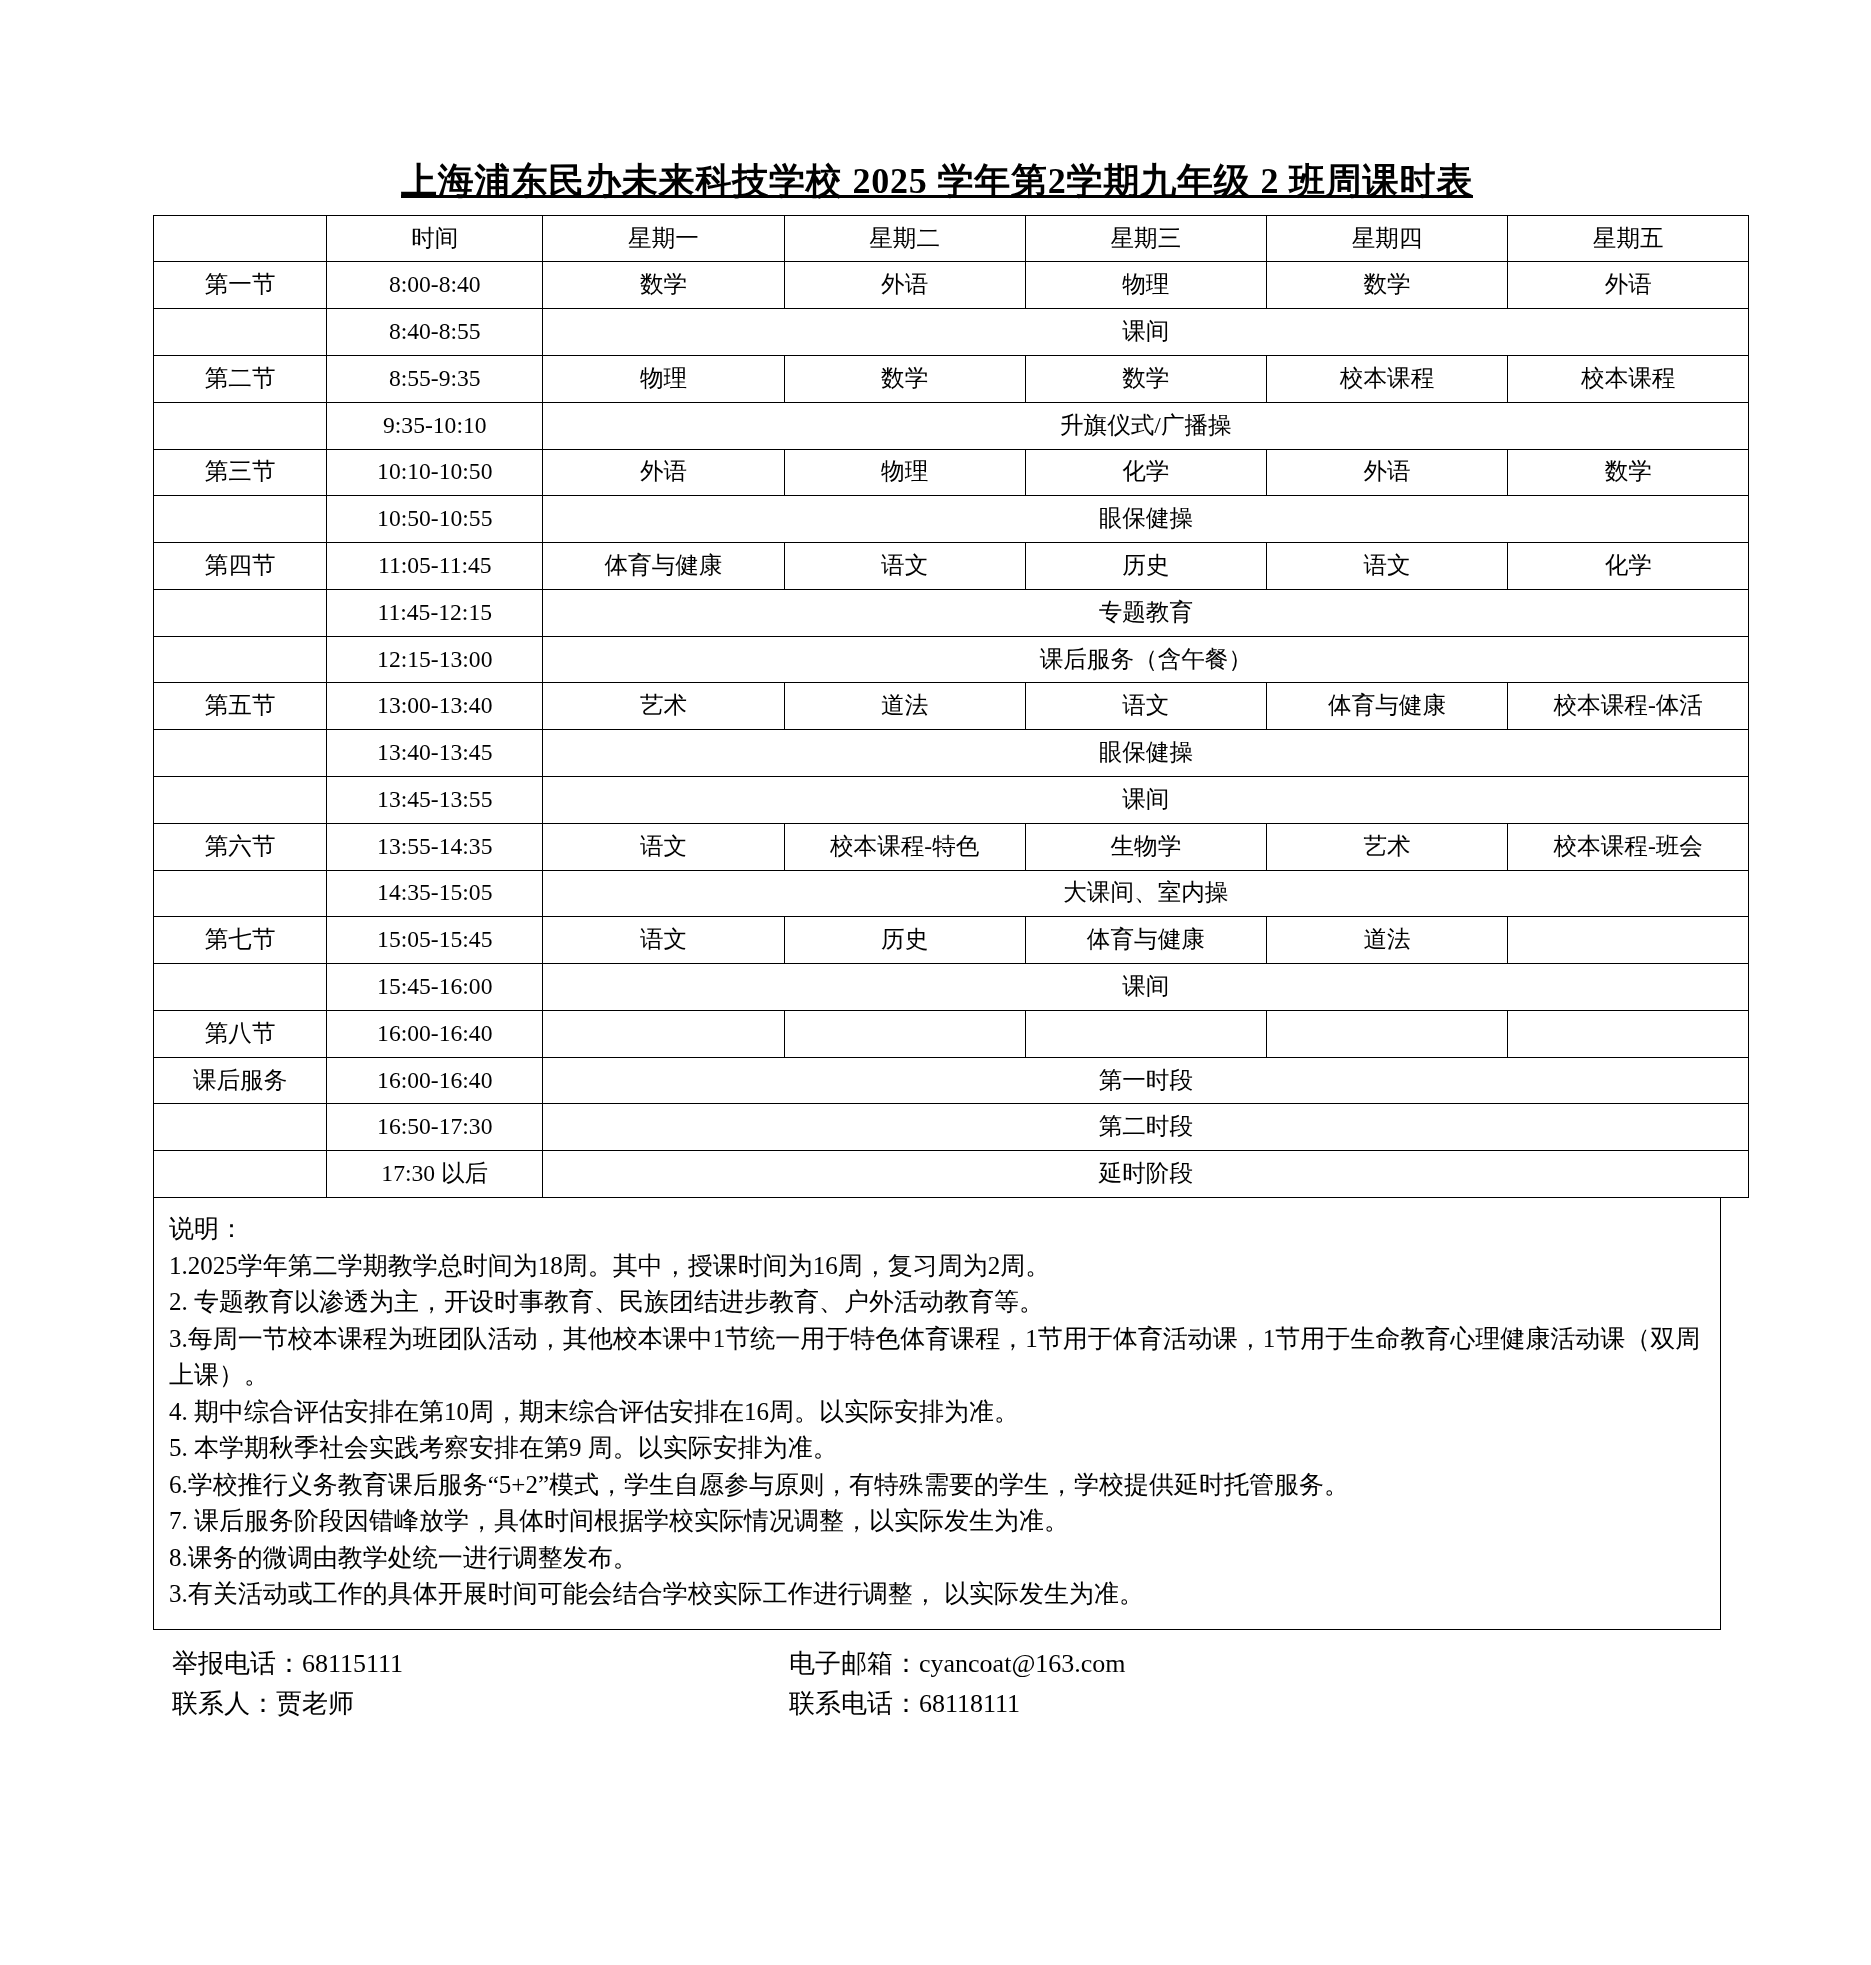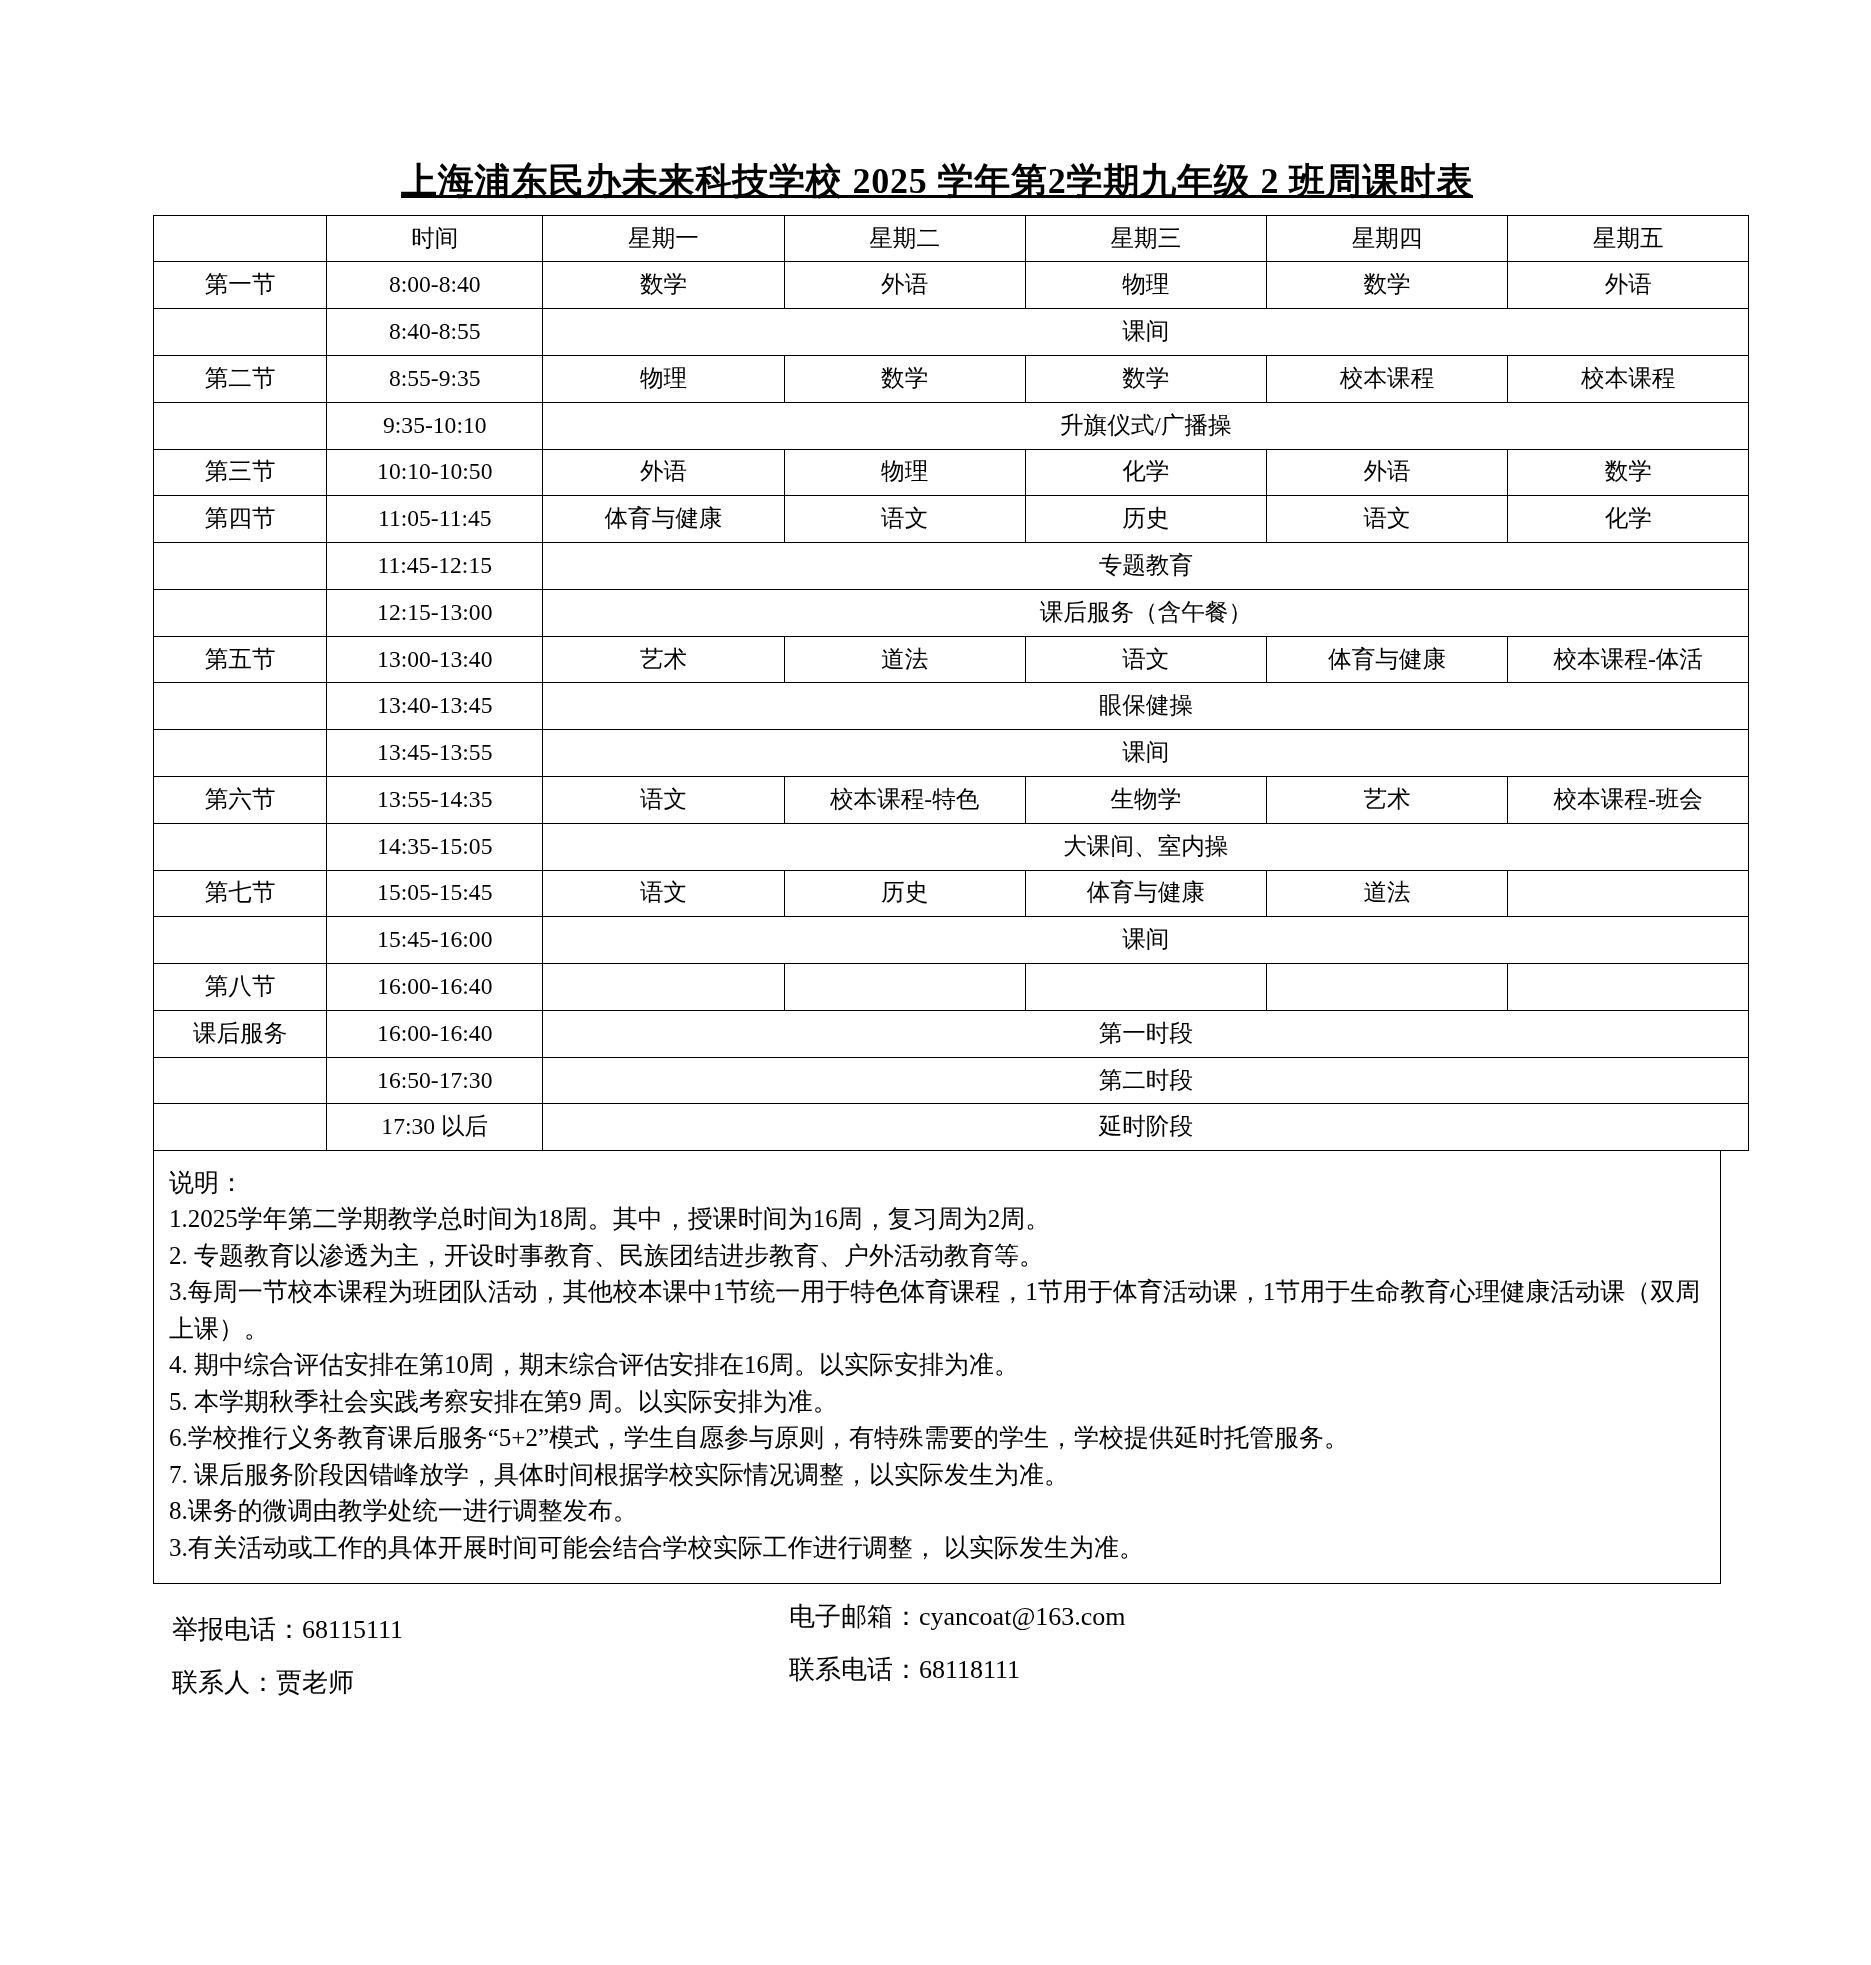--- a/index.html
+++ b/index.html
@@ -72,21 +72,21 @@
     margin-top: 13.4px;
     width: 1568px;
     font-size: 26px;
     line-height: 1.55;
     padding-left: 19px;
     box-sizing: border-box;
   }
   .contact-row {
     display: flex;
   }
-  .contact-col-a { width: 617px; margin-top: 13px; }
+  .contact-col-a { width: 617px; }
   .contact-col-b { width: 786px; }
 </style>
 </head>
 <body>
 
 <div class="page">
   <div class="sheet">
 
     <div class="doc-title">上海浦东民办未来科技学校 2025 学年第2学期九年级 2 班周课时表</div>
 
@@ -130,20 +130,25 @@
             <td class="day" colspan="5">升旗仪式/广播操</td>
           </tr>
           <tr>
             <td class="period">第三节</td>
             <td class="time">10:10-10:50</td>
             <td class="day">外语</td>
             <td class="day">物理</td>
             <td class="day">化学</td>
             <td class="day">外语</td>
             <td class="day">数学</td>
+          </tr>
+          <tr>
+            <td class="period"></td>
+            <td class="time">10:50-10:55</td>
+            <td class="day" colspan="5">眼保健操</td>
           </tr>
           <tr>
             <td class="period">第四节</td>
             <td class="time">11:05-11:45</td>
             <td class="day">体育与健康</td>
             <td class="day">语文</td>
             <td class="day">历史</td>
             <td class="day">语文</td>
             <td class="day">化学</td>
           </tr>

